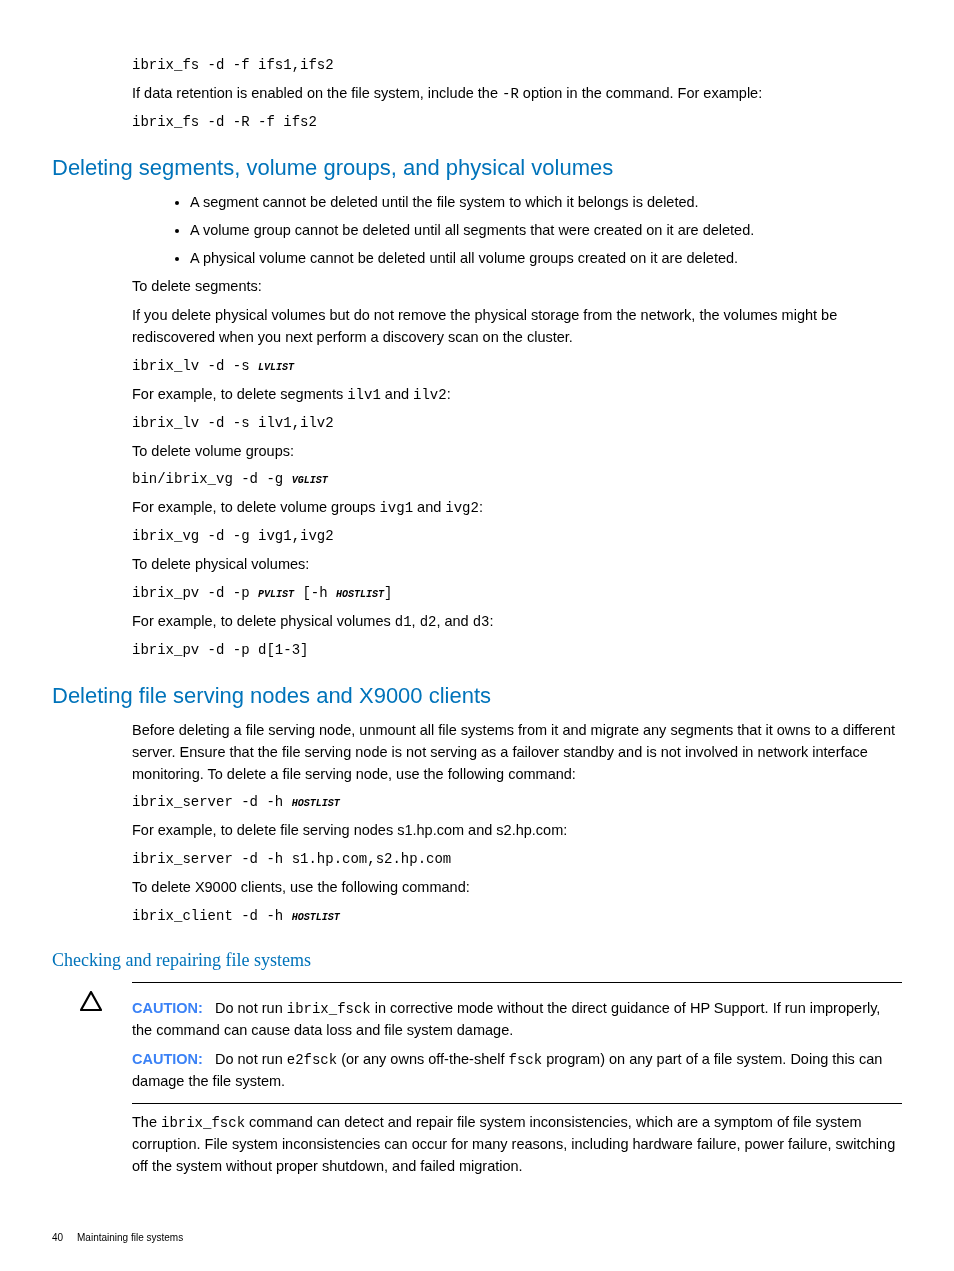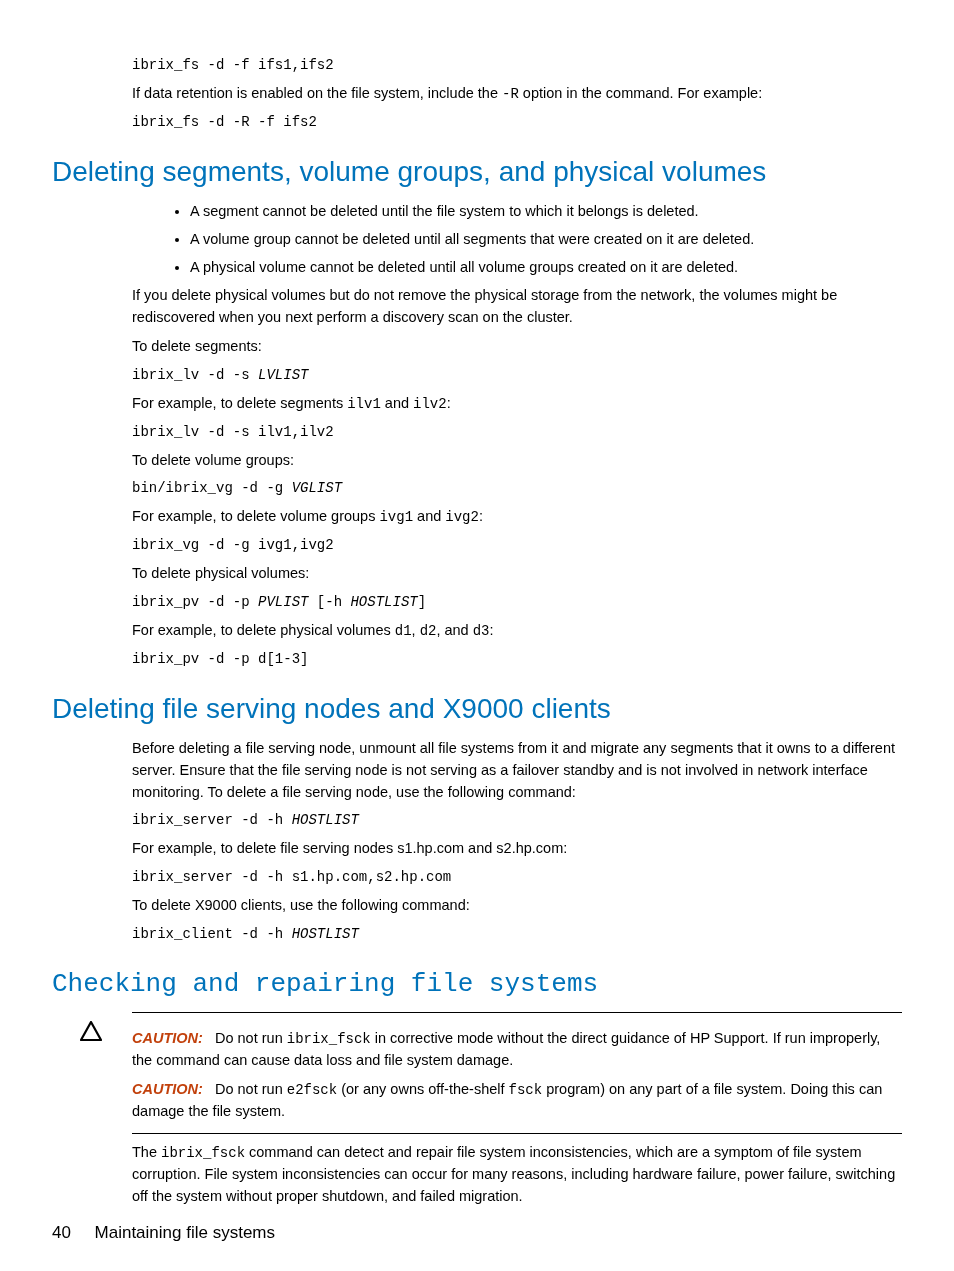--- a/index.html
+++ b/index.html
@@ -11,42 +11,43 @@
       padding: 48px 52px 30px 52px;
       width: 850px;
     }
     .content {
       margin-left: 80px;
     }
     h2 {
       font-family: Arial, sans-serif;
       font-weight: normal;
       color: #0073ba;
-      font-size: 28px;
+      font-size: 22px;
       margin-left: 0;
       margin-top: 18px;
       margin-bottom: 8px;
     }
     h1.section {
-      font-family: Liberation Mono, monospace;
+      font-family: Liberation Serif, serif;
       font-weight: normal;
       color: #0073ba;
-      font-size: 26px;
+      font-size: 18px;
       margin-left: 0;
       margin-top: 20px;
       margin-bottom: 8px;
     }
     .mono {
       font-family: "Courier New", monospace;
       font-size: 14px;
     }
     .mono-italic {
       font-family: "Courier New", monospace;
       font-style: italic;
-      font-size: 14px;
+      font-size: 10px;
+      font-weight: bold;
     }
     ul {
       margin: 0 0;
       padding-left: 58px;
     }
     li {
       margin: 6px 0;
     }
     p {
       margin: 7px 0;
@@ -63,49 +64,48 @@
     .caution-icon {
       width: 80px;
       flex-shrink: 0;
       padding-left: 28px;
       box-sizing: border-box;
     }
     .caution-body {
       flex: 1;
     }
     .caution-label {
-      color: #c2410c;
+      color: #3b82f6;
       font-weight: bold;
-      font-style: italic;
     }
     .footer {
       position: fixed;
       bottom: 26px;
       left: 52px;
-      font-size: 17px;
+      font-size: 10px;
     }
   </style>
 </head>
 <body>
 
 <div class="content">
   <p class="mono">ibrix_fs -d -f ifs1,ifs2</p>
   <p><span>If data retention is enabled on the file system, include the </span><span class="mono">-R</span><span> option in the command. For example:</span></p>
   <p class="mono">ibrix_fs -d -R -f ifs2</p>
 </div>
 
 <h2>Deleting segments, volume groups, and physical volumes</h2>
 <div class="content">
   <ul>
     <li>A segment cannot be deleted until the file system to which it belongs is deleted.</li>
     <li>A volume group cannot be deleted until all segments that were created on it are deleted.</li>
     <li>A physical volume cannot be deleted until all volume groups created on it are deleted.</li>
   </ul>
+  <p>To delete segments:</p>
   <p>If you delete physical volumes but do not remove the physical storage from the network, the volumes might be rediscovered when you next perform a discovery scan on the cluster.</p>
-  <p>To delete segments:</p>
   <p class="mono"><span>ibrix_lv -d -s </span><span class="mono-italic">LVLIST</span></p>
   <p><span>For example, to delete segments </span><span class="mono">ilv1</span><span> and </span><span class="mono">ilv2</span><span>:</span></p>
   <p class="mono">ibrix_lv -d -s ilv1,ilv2</p>
   <p>To delete volume groups:</p>
   <p class="mono"><span>bin/ibrix_vg -d -g </span><span class="mono-italic">VGLIST</span></p>
   <p><span>For example, to delete volume groups </span><span class="mono">ivg1</span><span> and </span><span class="mono">ivg2</span><span>:</span></p>
   <p class="mono">ibrix_vg -d -g ivg1,ivg2</p>
   <p>To delete physical volumes:</p>
   <p class="mono"><span>ibrix_pv -d -p </span><span class="mono-italic">PVLIST</span><span> [-h </span><span class="mono-italic">HOSTLIST</span><span>]</span></p>
   <p><span>For example, to delete physical volumes </span><span class="mono">d1</span><span>, </span><span class="mono">d2</span><span>, and </span><span class="mono">d3</span><span>:</span></p>

